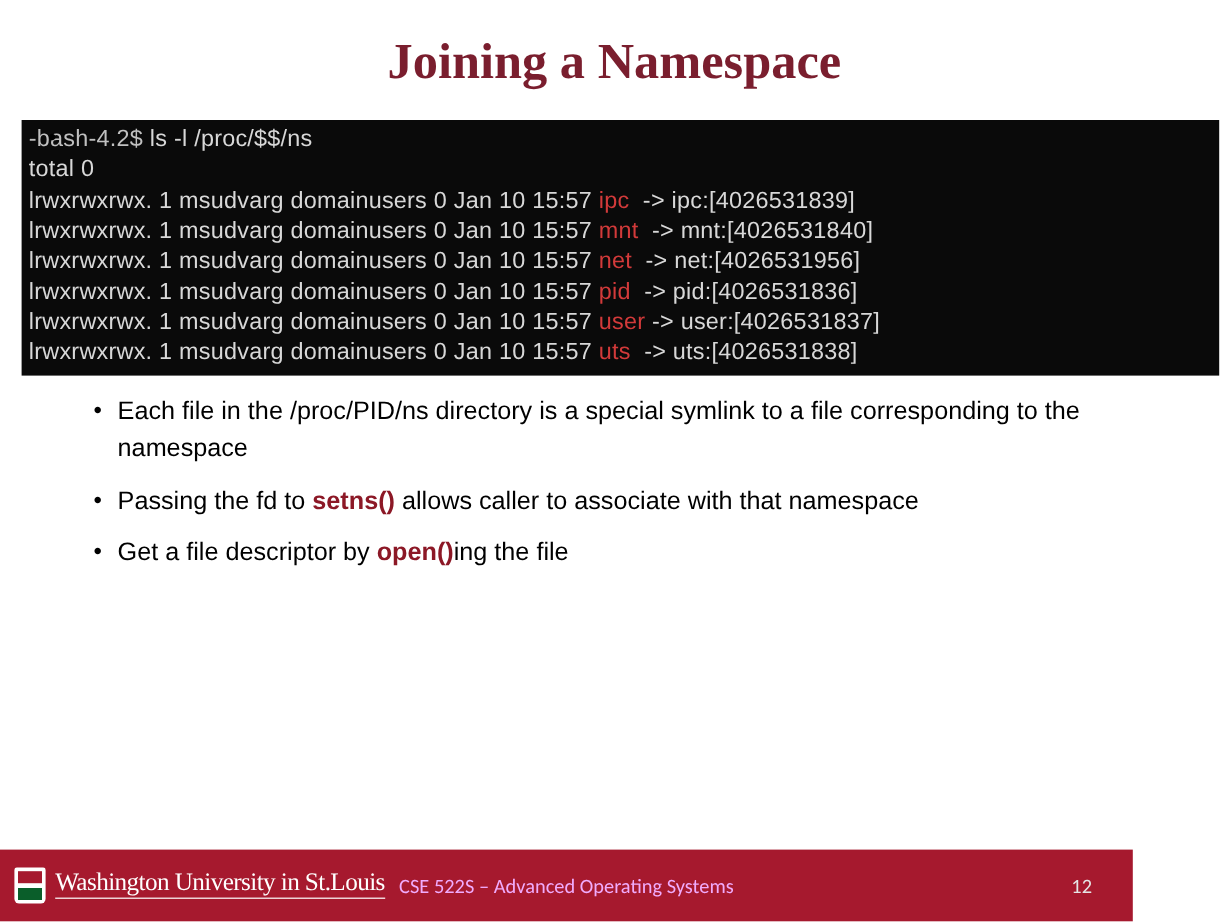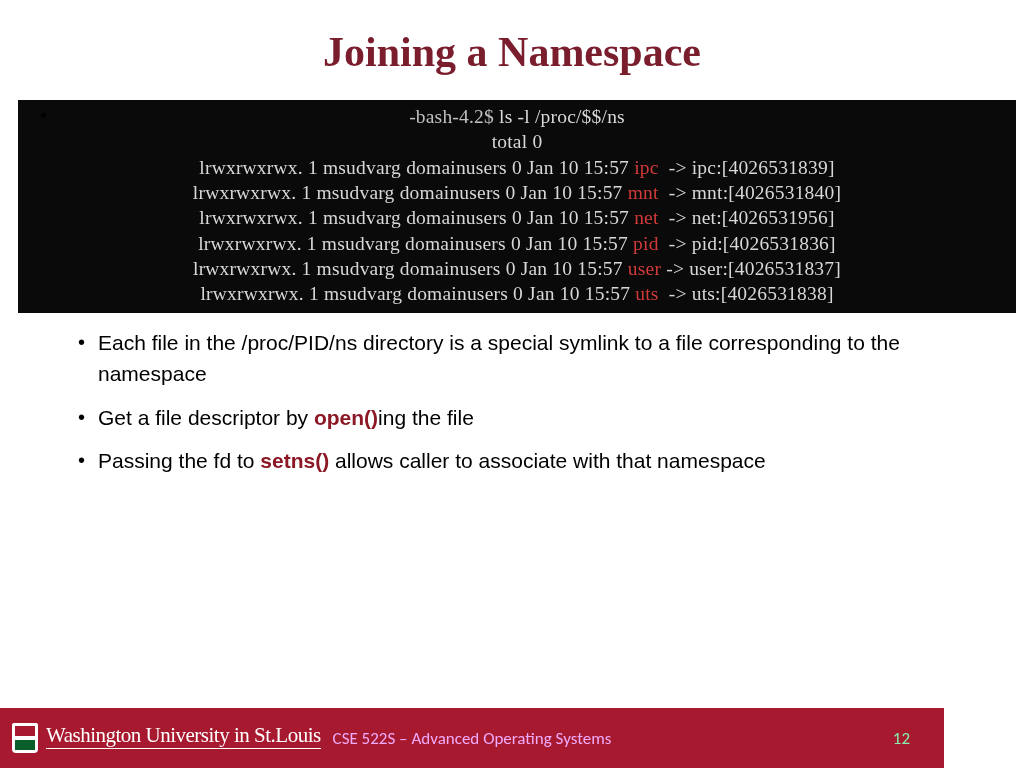--- a/index.html
+++ b/index.html
@@ -56,28 +56,27 @@
     content: "•";
     position: absolute;
     left: 0;
     top: 0;
     font-size: 20px;
     color: #000;
   }
   .terminal {
     background: #0a0a0a;
     color: #d8d8d8;
-    font-family: Liberation Serif, serif;
+    font-family: Liberation Sans, sans-serif;
     font-size: 19.5px;
     line-height: 1.3;
     padding: 4px 6px 6px 6px;
     margin: 4px -22px 10px -42px;
     white-space: pre;
     letter-spacing: 0.2px;
-    text-align: center;
   }
   .terminal .dim { color: #c0c0c0; }
   .terminal .red { color: #d23a3a; }
   .emph {
     color: #8c1826;
     font-weight: bold;
   }
   .footer {
     position: absolute;
     bottom: 0;
@@ -145,21 +144,21 @@
     position: absolute;
     left: 50%;
     transform: translateX(-50%);
     font-size: 17px;
     color: #f0abfc;
   }
   .footer-page {
     position: absolute;
     right: 34px;
     font-size: 17px;
-    color: #86efac;
+    color: #e5e5e5;
   }
 </style>
 </head>
 <body>
 
 <h1 class="slide-title">Joining a Namespace</h1>
 
 <div class="content">
   <ul class="outer">
     <li>
@@ -167,24 +166,24 @@
 <span>total 0</span>
 <span><span>lrwxrwxrwx. 1 msudvarg domainusers 0 Jan 10 15:57 </span><span class="red">ipc</span><span>  -&gt; ipc:[4026531839]</span></span>
 <span><span>lrwxrwxrwx. 1 msudvarg domainusers 0 Jan 10 15:57 </span><span class="red">mnt</span><span>  -&gt; mnt:[4026531840]</span></span>
 <span><span>lrwxrwxrwx. 1 msudvarg domainusers 0 Jan 10 15:57 </span><span class="red">net</span><span>  -&gt; net:[4026531956]</span></span>
 <span><span>lrwxrwxrwx. 1 msudvarg domainusers 0 Jan 10 15:57 </span><span class="red">pid</span><span>  -&gt; pid:[4026531836]</span></span>
 <span><span>lrwxrwxrwx. 1 msudvarg domainusers 0 Jan 10 15:57 </span><span class="red">user</span><span> -&gt; user:[4026531837]</span></span>
 <span><span>lrwxrwxrwx. 1 msudvarg domainusers 0 Jan 10 15:57 </span><span class="red">uts</span><span>  -&gt; uts:[4026531838]</span></span></div>
       <ul class="inner">
         <li>Each file in the /proc/PID/ns directory is a special symlink to a file corresponding to the namespace</li>
         <li>
-          <span>Get a file descriptor by </span><span class="emph">open()</span><span>ing the file</span>
+          <span>Passing the fd to </span><span class="emph">setns()</span><span> allows caller to associate with that namespace</span>
         </li>
         <li>
-          <span>Passing the fd to </span><span class="emph">setns()</span><span> allows caller to associate with that namespace</span>
+          <span>Get a file descriptor by </span><span class="emph">open()</span><span>ing the file</span>
         </li>
       </ul>
     </li>
   </ul>
 </div>
 
 <div class="footer">
   <div class="footer-logo">
     <div class="shield"></div>
     <div class="logo-text">

